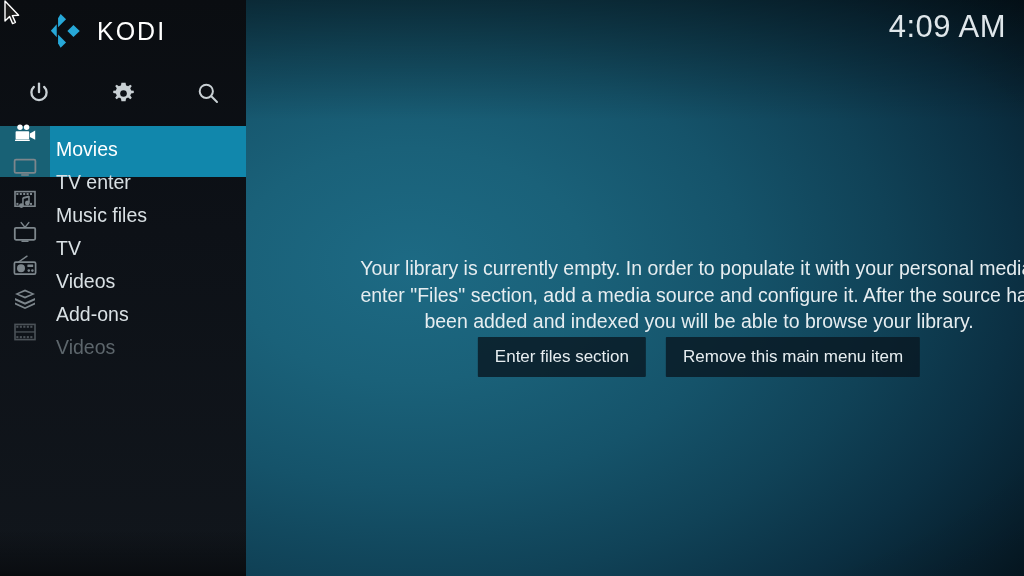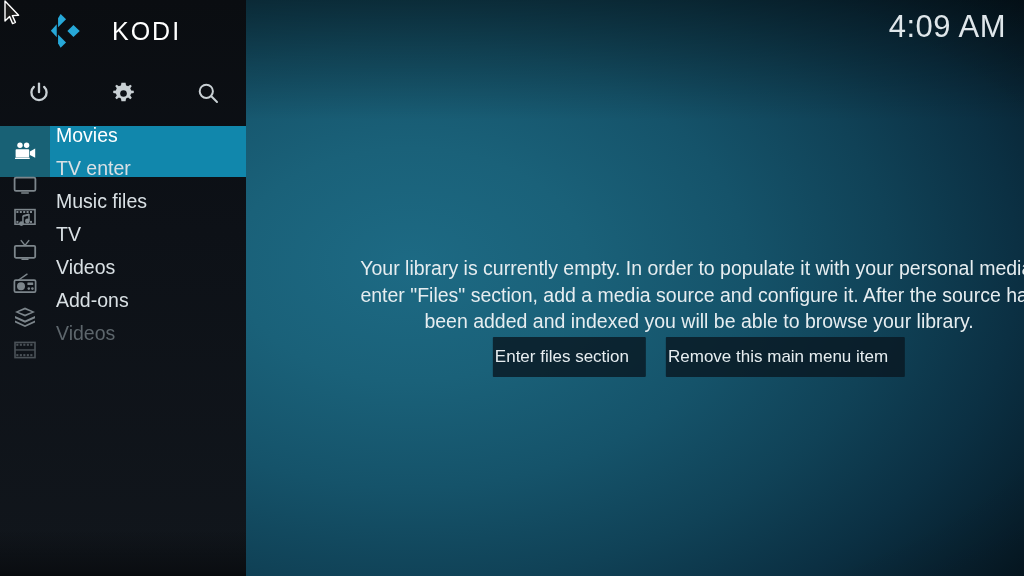--- a/index.html
+++ b/index.html
@@ -40,41 +40,41 @@
   .sidebar {
     position:absolute; left:0; top:0; width:246px; height:576px;
     background:linear-gradient(to bottom, #0a0d11 0%, #0d1117 40%, #11161c 100%);
     z-index:5;
   }
   .sidebar-head {
     position:relative; height:62px;
   }
   .logo-wrap {
     position:absolute; left:48px; top:12px;
-    display:flex; align-items:center; gap:26px;
+    display:flex; align-items:center; gap:11px;
   }
   .kodi-mark { width:38px; height:38px; display:block; }
   .kodi-word {
     color:#ffffff; font-size:25px; letter-spacing:2.0px;
     font-weight:400; line-height:38px;
     font-family:"Liberation Sans", sans-serif;
   }
 
   .iconrow {
     position:relative; height:62px;
   }
   .tool-btn {
     position:absolute; top:0; width:62px; height:62px;
     display:flex; align-items:center; justify-content:center;
   }
   .tool-btn svg { display:block; }
 
   .menu { position:absolute; top:126px; left:0; width:246px; }
   .menu-item {
-    position:relative; height:33px; display:flex; align-items:flex-start;
+    position:relative; height:33px; display:flex; align-items:flex-end;
   }
   .menu-item .ico {
     position:relative; z-index:2;
     width:50px; min-width:50px; height:51px;
     display:flex; align-items:center; justify-content:center;
   }
   .menu-item .ico svg { display:block; }
   .menu-item .lbl {
     position:relative; z-index:2;
     color:#d9e0e4; font-size:19.5px; line-height:1;
@@ -116,21 +116,21 @@
     color:#e6edf0; font-size:19.5px; line-height:26.5px;
     font-weight:400;
   }
   .btn-row {
     position:absolute; left:50%; top:337px; transform:translateX(-50%);
     display:flex; gap:20px; align-items:flex-start;
   }
   .kbtn {
     background:rgba(9,22,32,0.80);
     color:#e6edf0; font-size:17px; line-height:1;
-    padding:11px 17px 12px 2px;
+    padding:11px 17px 12px 17px;
     border:none; border-radius:1px;
     font-family:"Liberation Sans", sans-serif;
     white-space:nowrap; cursor:pointer;
   }
 
   
   .cursor { position:absolute; left:3px; top:0px; z-index:40; pointer-events:none; }
 </style>
 </head>
 <body>

